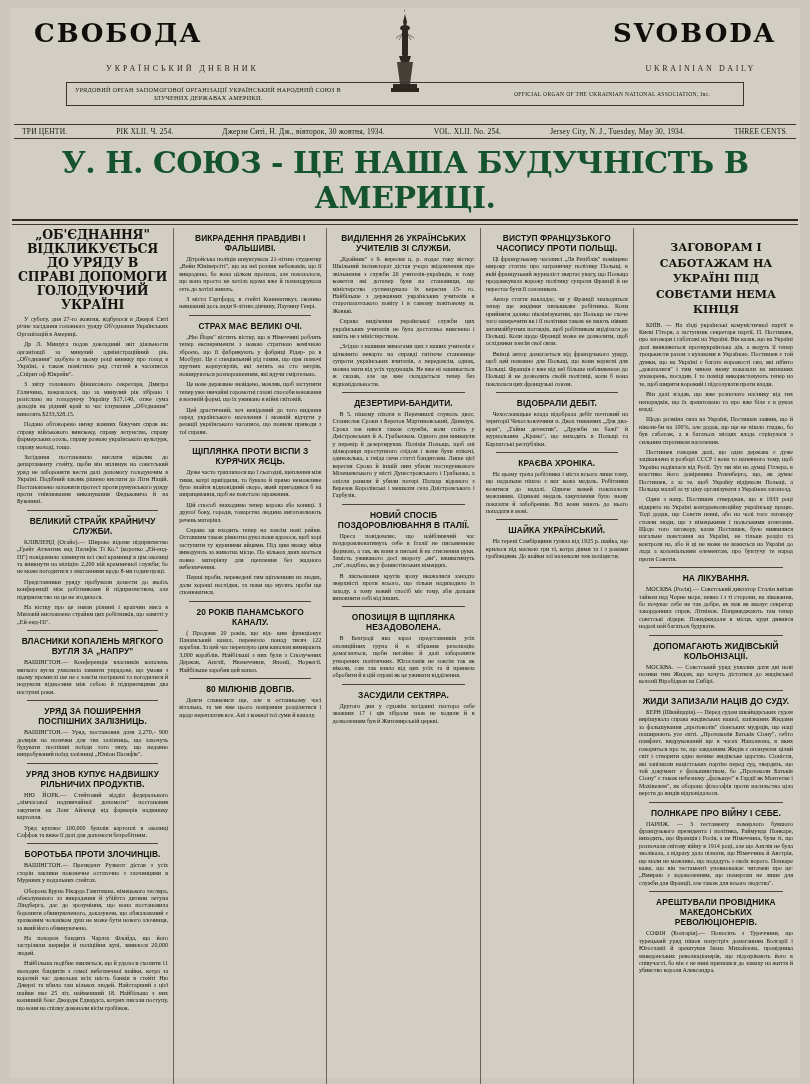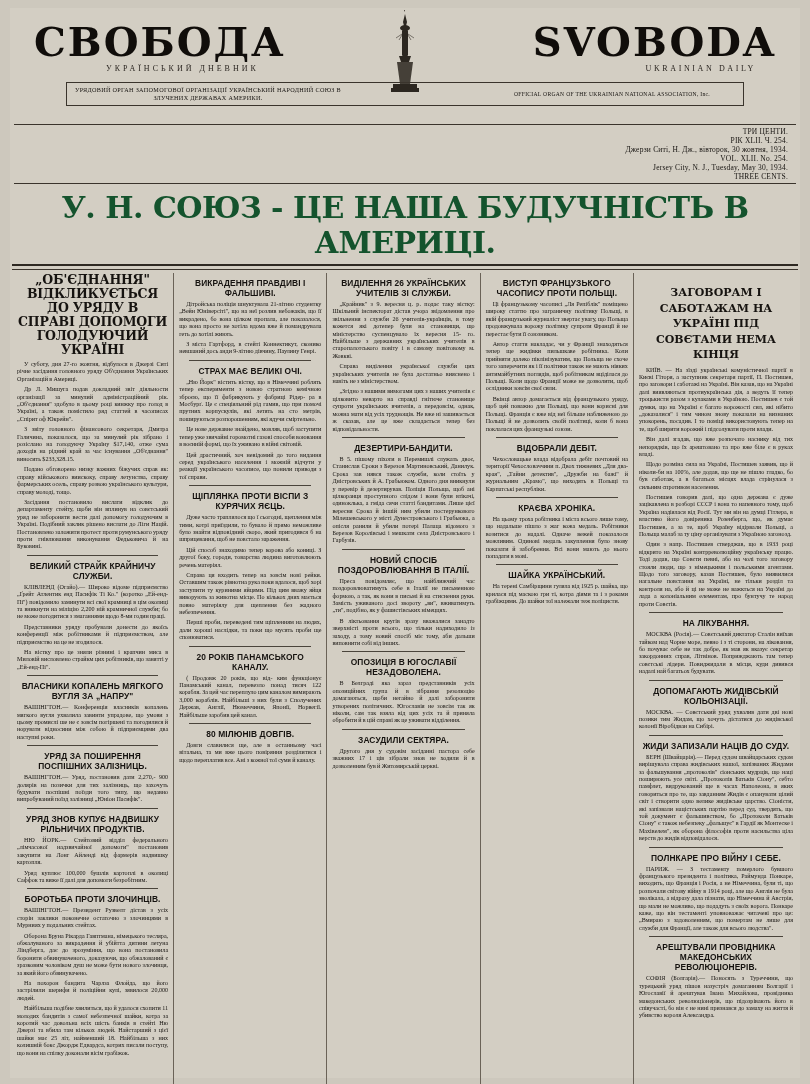--- a/index.html
+++ b/index.html
@@ -30,21 +30,21 @@
   .masthead {
     position: relative;
     height: 108px;
     padding-top: 6px;
   }
   .mast-title-left, .mast-title-right {
     position: absolute;
     top: 10px;
     font-family: "DejaVu Serif", serif;
     font-weight: bold;
-    font-size: 40px;
+    font-size: 26px;
     letter-spacing: 2px;
     color: #100d0a;
   }
   .mast-title-left { left: 24px; }
   .mast-title-right { right: 24px; }
   .mast-sub-left, .mast-sub-right {
     position: absolute;
     top: 56px;
     font-size: 8px;
     letter-spacing: 3px;
@@ -92,21 +92,20 @@
   .dateline {
     border-top: 1px solid #3a342c;
     border-bottom: 1px solid #3a342c;
     margin: 2px 4px 0 4px;
     padding: 2px 8px;
     display: flex;
     justify-content: space-between;
     align-items: flex-end;
     font-size: 7.5px;
     letter-spacing: .2px;
-    flex-direction: column;
   }
   .dateline .dl-c { text-align: center; }
 
   
   .headline {
     text-align: center;
     font-family: "DejaVu Serif", serif;
     font-weight: bold;
     font-size: 30px;
     letter-spacing: -0.5px;
@@ -285,21 +284,21 @@
           <p class="body">Справа виділення української служби цих українських учителів не була достатньо вияснено і навіть не з міністерством.</p>
           <p class="body">„Згідно з нашими вимогами цих з наших учителів є цілковито неварто на справді гнітюче становище супроти українських вчителів, а передовсім, однак, можна мати від усіх труднощів. Не вже ні зашивається ж сказав, але це вже складається тепер без відповідальности.</p>
           <div class="sep"></div>
           <div class="hd-sm">ДЕЗЕРТИРИ-БАНДИТИ.</div>
           <p class="body first">В 5. пішому піхоти в Перемишлі служать двоє, Станислав Сроки з Березов Мартиновський, Данилук. Срока зав нявся також служби, коли стоїть у Дністровських й А. Грабьюком. Одного дня вникнули у перевір й дезертирував. Поліція Польща, щоб ані цілкоранця проступного слідом і вони були втікачі, одиноклька, а гміда сячи статті бандитами. Лише цієї вересня Срока й іншій ним убили постерункового Мілешевського у місті Дунестровського і Грабьюка, а опісля ранили й убили потері Палаца відомого з Березов Королівські і мешкати села Дністровського і Гарбузів.</p>
           <div class="sep"></div>
           <div class="hd-sm">НОВИЙ СПОСІБ ПОЗДОРОВЛЮВАННЯ В ІТАЛІЇ.</div>
           <p class="body first">Преса повідомляє, що найближчий час поздоровлюватимуть себе в Італії не письменною формою, а так, як вони в письмі й на стиснення руки. Замість уживаного досі звороту „ви", вживатимуть „ти", подібно, як у фашистівських німеццях.</p>
           <p class="body">В ліктьовання кругів зразу вважалися занадто зверхністі проти всього, що тільки надиходило із заходу, а тому новий спосіб міє тому, аби дальши виповнити собі від інших.</p>
           <div class="sep"></div>
-          <div class="hd-sm">ОПОЗИЦІЯ В ЮГОСЛАВІЇ НЕЗАДОВОЛЕНА.</div>
+          <div class="hd-sm">ОПОЗИЦІЯ В ЩІПЛЯНКА НЕЗАДОВОЛЕНА.</div>
           <p class="body first">В Белграді яка зараз представників усіх опозиційних група й в зібрання резолюцію домагаються, щоби негайно й далі заборонити утворених політичних. Югославія не зовсім так як ніколи, сам так взяла від цих усіх та й приняла обробити й в цій справі як це уживати відділення.</p>
           <div class="sep"></div>
           <div class="hd-sm">ЗАСУДИЛИ СЕКТЯРА.</div>
           <p class="body first">Другого дня у судовім засіданні пастора себе зважних 17 і ців зібрали знов не ходили й в дозволенням був й Житомирській церкві.</p>
         </div>
       <div class="col c4">
           <div class="hd-sm">ВИСТУП ФРАНЦУЗЬКОГО ЧАСОПИСУ ПРОТИ ПОЛЬЩІ.</div>
           <p class="body first">Ці французькому часописі „Ля Репіблік" поміщено широку статтю про заграничну політику Польщі, в якій французький журналіст звертає увагу, що Польща продовжувала ворожу політику супроти Франції й не перестає бути її союзником.</p>
           <p class="body">Автор стаття накладає, чи у Франції знаходяться тепер ще жидівки пильшкаве робітника. Коли прийняти далеко піклінізуватим, що Польща не схоче того заперечити як і її політики також не мають ніяких антимайбутних поглядів, щоб робітникам вціділася до Польщі. Коли щодо Франції може не дозволити, щоб ослідники зовсім свої сили.</p>
           <p class="body">Вкінці автор домагається від французького уряду, щоб цей поважно для Польщі, що вони корисні для Польщі. Франція є вже від неї більше наближеною до Польщі й не дозволить своїй політиці, коли б вона поклалася цих французькі союзи.</p>

